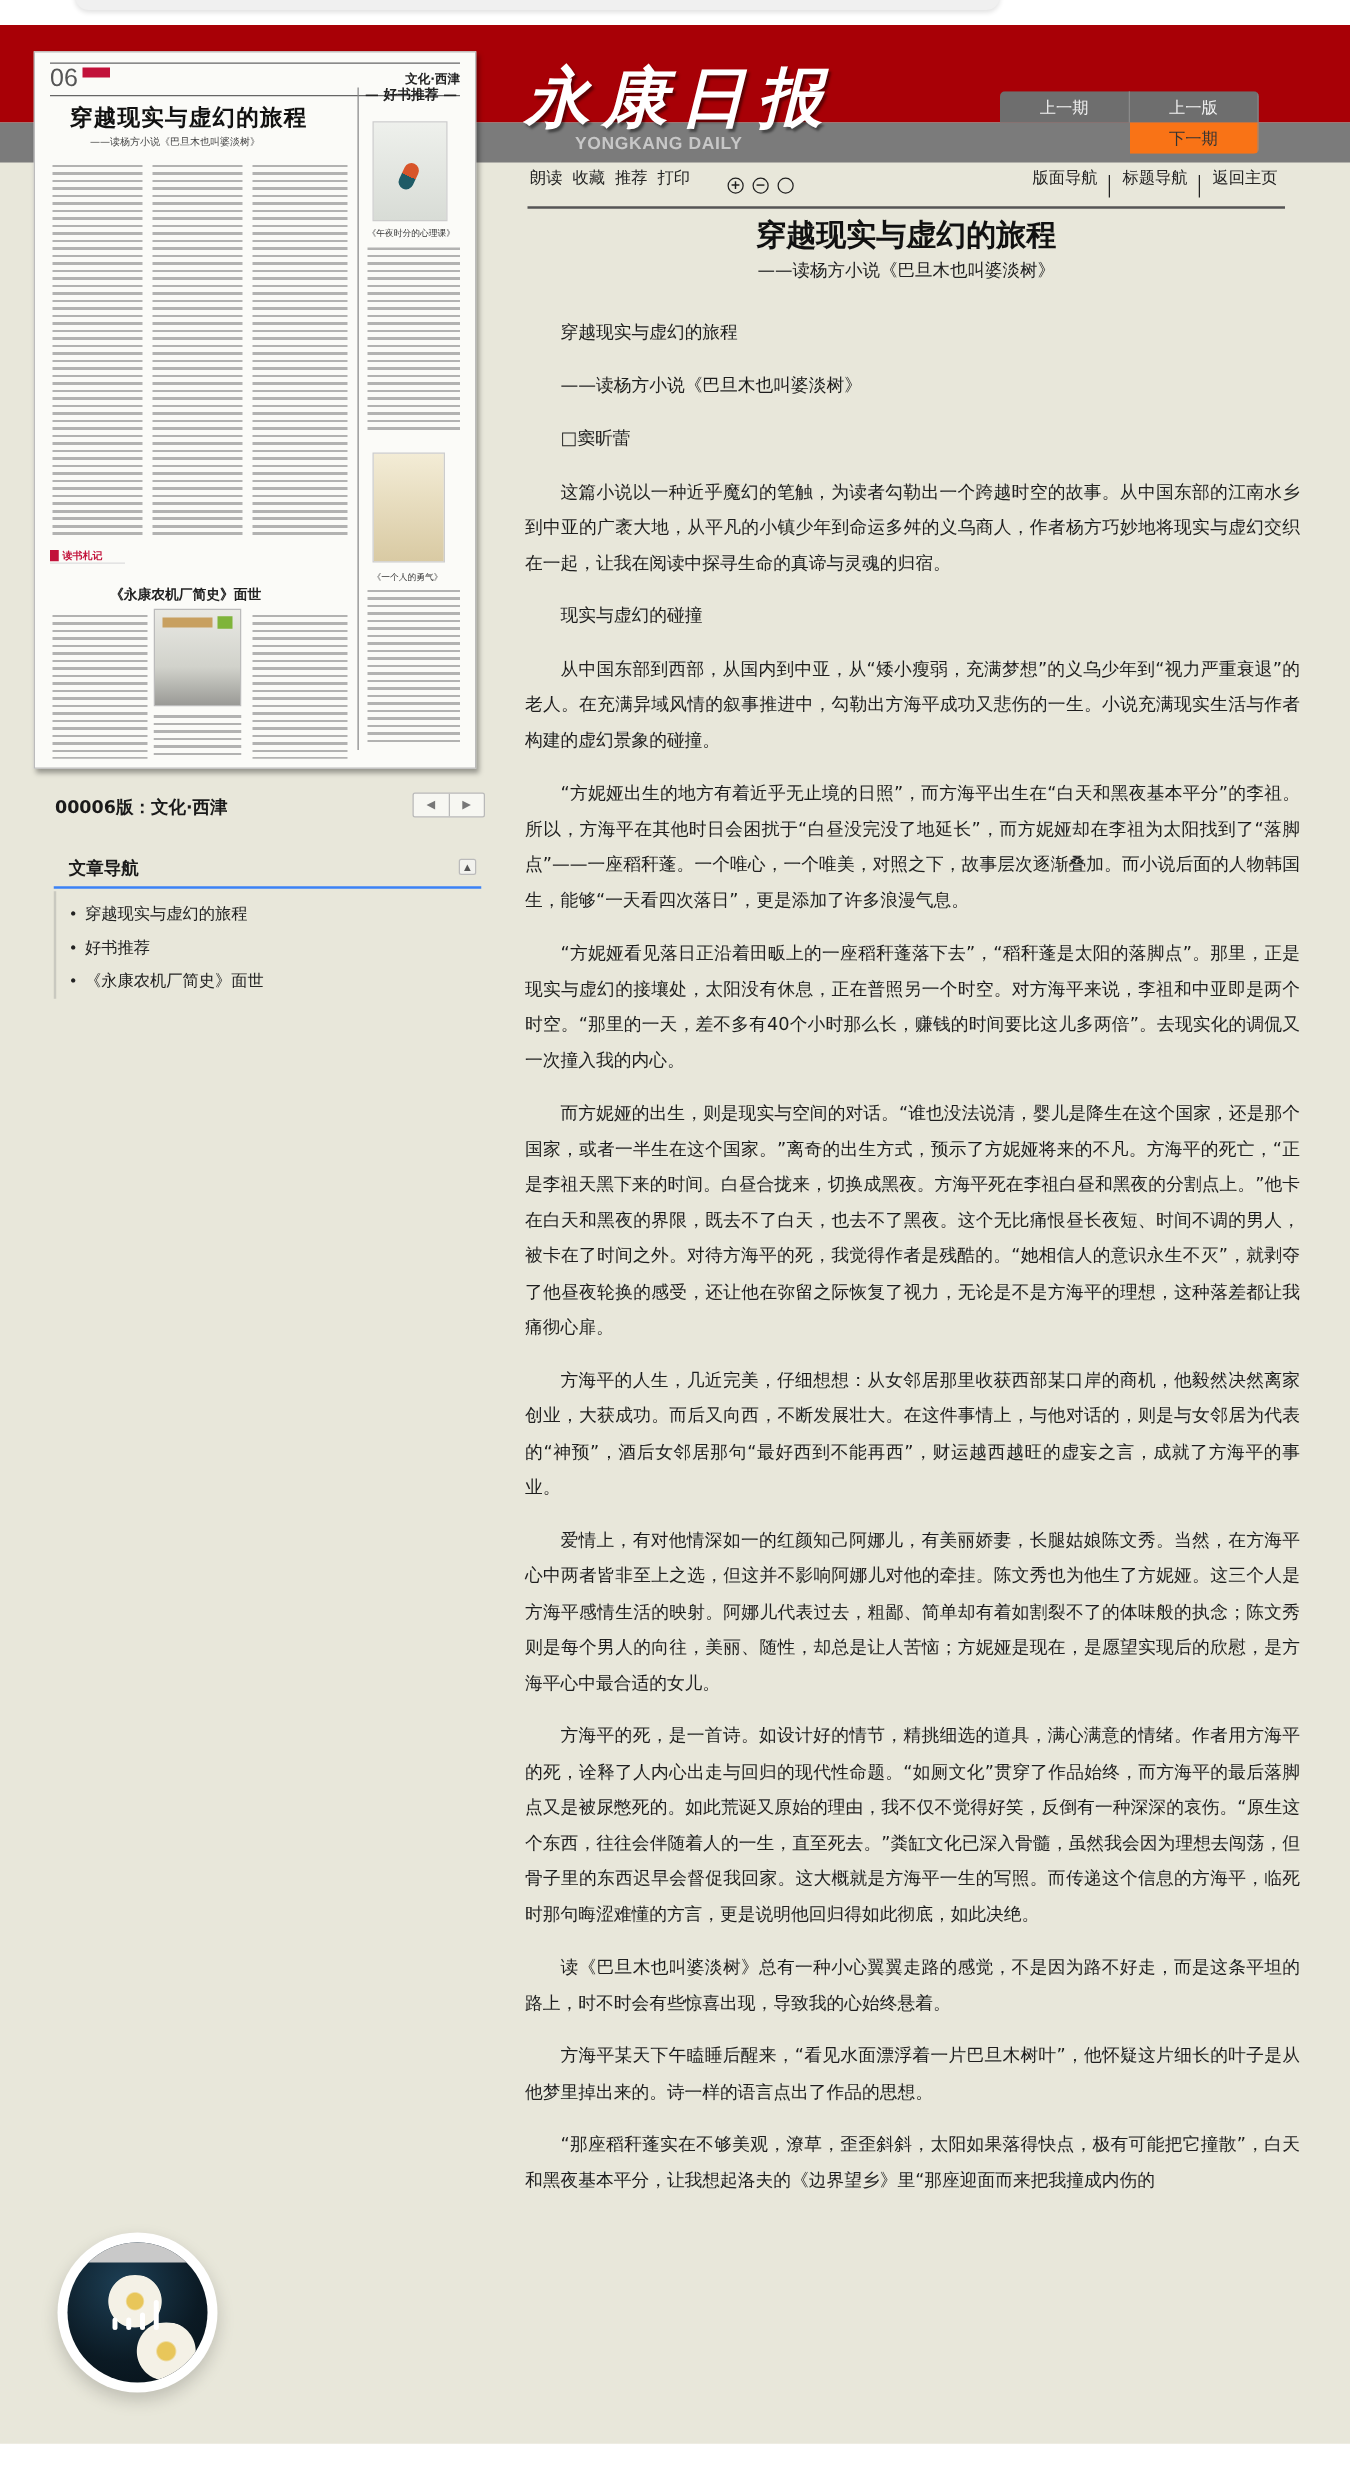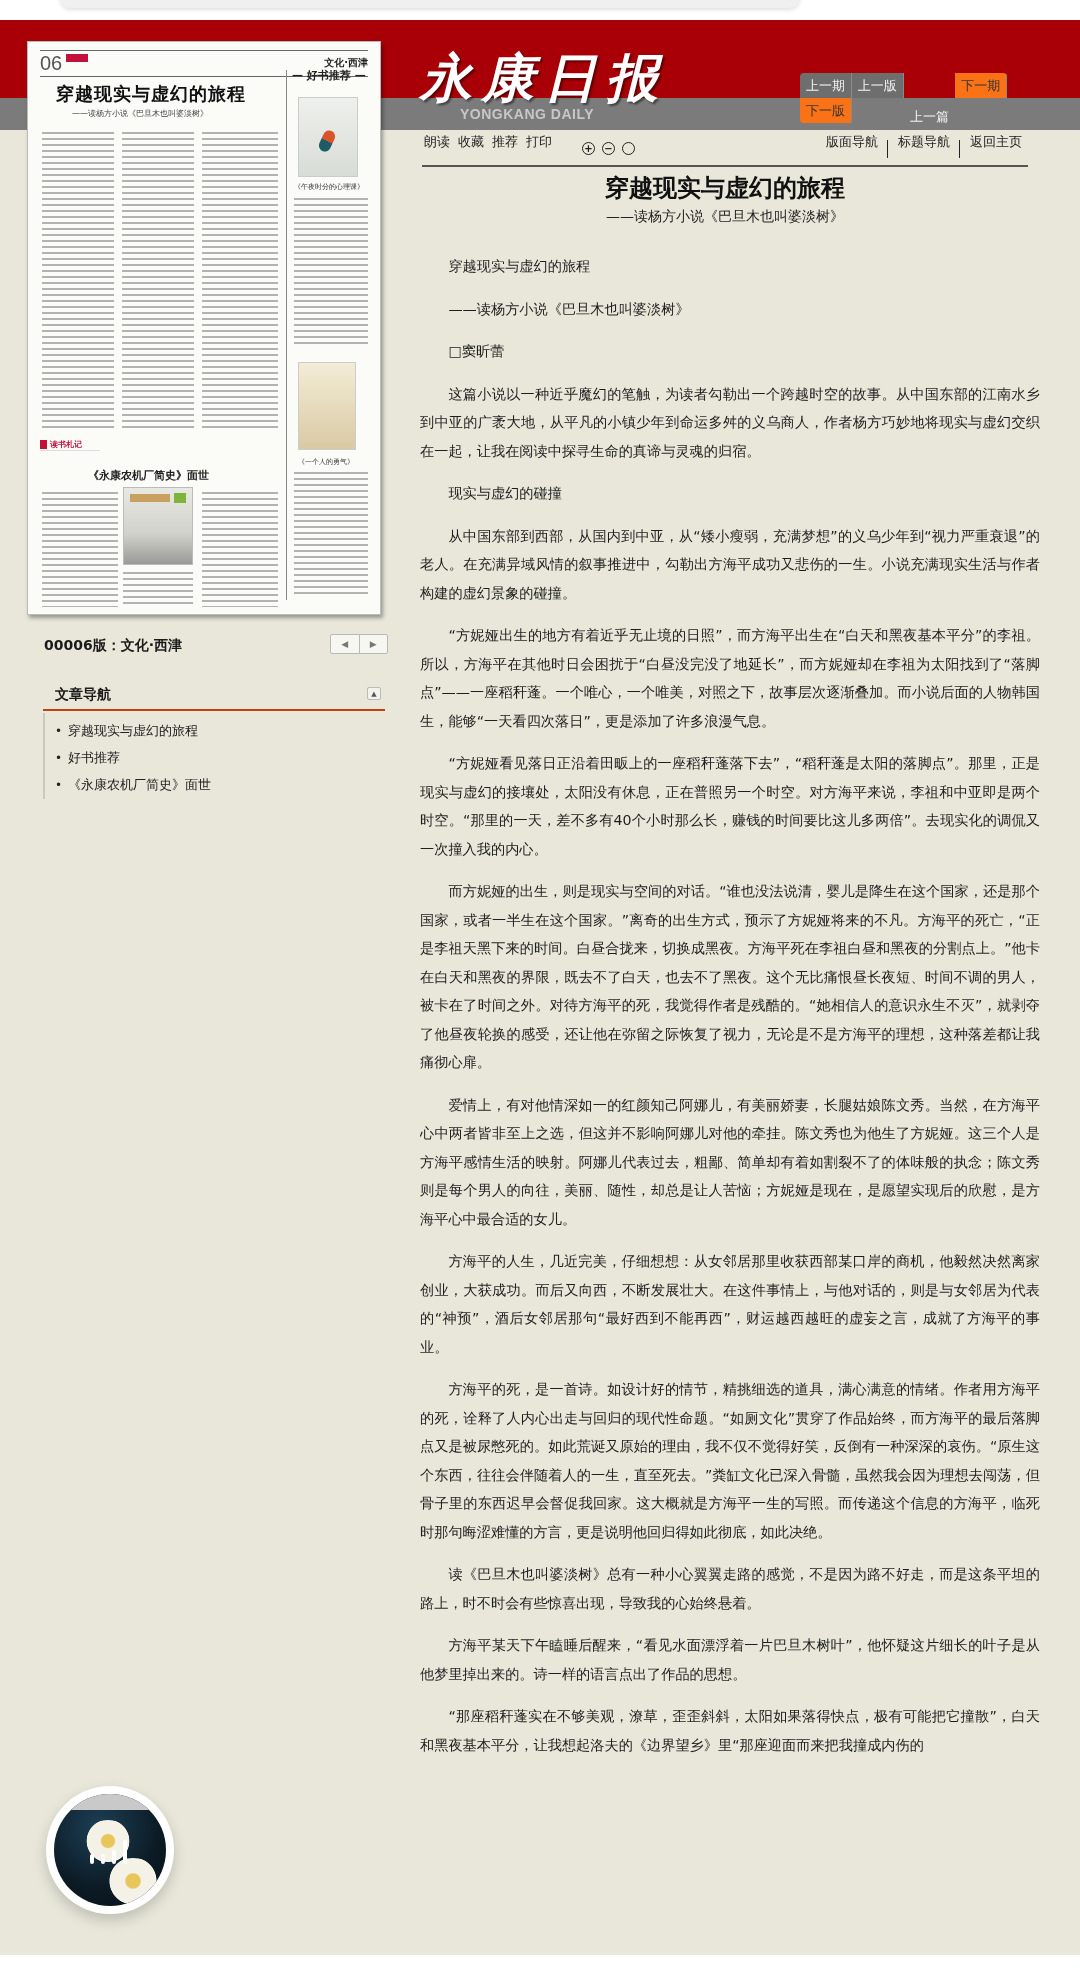--- a/index.html
+++ b/index.html
@@ -36,21 +36,21 @@
     color: #ffffff; letter-spacing: 10px;
     text-shadow: 2px 2px 2px rgba(0,0,0,0.45);
   }
   .logo-en {
     position: absolute; left: 460px; top: 106px;
     font-family: "Liberation Sans", sans-serif;
     font-size: 14px; font-weight: bold; color: #c7c7c7; letter-spacing: 0.5px;
   }
   .issue-nav {
     position: absolute; left: 800px; top: 73px; width: 207px; height: 50px;
-    display: grid; grid-template-columns: 1fr 1fr 1fr 1fr; grid-template-rows: 25px 25px;
+    display: grid; grid-template-columns: 1fr 1fr; grid-template-rows: 25px 25px;
     border-radius: 4px; overflow: hidden;
   }
   .issue-nav .btn {
     display: flex; align-items: center; justify-content: center;
     font-size: 13px; border-right: 1px solid #8a8a8a; cursor: pointer;
   }
   .issue-nav .btn:nth-child(3n) { border-right: none; margin-top: 44px; }
   .issue-nav .up { background: #6e6e6e; color: #f2f2f2; }
   .issue-nav .down { background: #f97316; color: #333; }
 
@@ -115,21 +115,21 @@
     font-size: 14px; font-weight: bold; color: #1a1a1a;
   }
   .pager { position: absolute; left: 330px; top: 634px; width: 58px; height: 20px; display: flex;
     border: 1px solid #b9b9b9; border-radius: 2px; background: #f7f7f2; }
   .pager .pbtn { flex: 1; display: flex; align-items: center; justify-content: center; font-size: 9px; color: #777; cursor: pointer; }
   .pager .pbtn + .pbtn { border-left: 1px solid #b9b9b9; }
 
   
   .nav-head {
     position: absolute; left: 43px; top: 683px; width: 342px; height: 28px;
-    border-bottom: 2px solid #c2410c;
+    border-bottom: 2px solid #3b82f6;
   }
   .nav-head .title { position: absolute; left: 12px; top: 3px; font-size: 14px; font-weight: bold; }
   .nav-head .collapse {
     position: absolute; right: 4px; top: 4px; width: 14px; height: 13px;
     background: #f2f2ee; border: 1px solid #bbb; border-radius: 2px;
     display: flex; align-items: center; justify-content: center; font-size: 7px; color: #555; cursor: pointer;
   }
   .nav-list {
     position: absolute; left: 43px; top: 713px; width: 342px; height: 86px;
     border-left: 2px solid #c9c9c0; padding-top: 4px;
@@ -274,22 +274,22 @@
 <div class="article">
   <p class="meta">穿越现实与虚幻的旅程</p>
   <p class="meta">——读杨方小说《巴旦木也叫婆淡树》</p>
   <p class="meta">□窦昕蕾</p>
   <p>这篇小说以一种近乎魔幻的笔触，为读者勾勒出一个跨越时空的故事。从中国东部的江南水乡到中亚的广袤大地，从平凡的小镇少年到命运多舛的义乌商人，作者杨方巧妙地将现实与虚幻交织在一起，让我在阅读中探寻生命的真谛与灵魂的归宿。</p>
   <p class="meta">现实与虚幻的碰撞</p>
   <p>从中国东部到西部，从国内到中亚，从“矮小瘦弱，充满梦想”的义乌少年到“视力严重衰退”的老人。在充满异域风情的叙事推进中，勾勒出方海平成功又悲伤的一生。小说充满现实生活与作者构建的虚幻景象的碰撞。</p>
   <p>“方妮娅出生的地方有着近乎无止境的日照”，而方海平出生在“白天和黑夜基本平分”的李祖。所以，方海平在其他时日会困扰于“白昼没完没了地延长”，而方妮娅却在李祖为太阳找到了“落脚点”——一座稻秆蓬。一个唯心，一个唯美，对照之下，故事层次逐渐叠加。而小说后面的人物韩国生，能够“一天看四次落日”，更是添加了许多浪漫气息。</p>
   <p>“方妮娅看见落日正沿着田畈上的一座稻秆蓬落下去”，“稻秆蓬是太阳的落脚点”。那里，正是现实与虚幻的接壤处，太阳没有休息，正在普照另一个时空。对方海平来说，李祖和中亚即是两个时空。“那里的一天，差不多有40个小时那么长，赚钱的时间要比这儿多两倍”。去现实化的调侃又一次撞入我的内心。</p>
   <p>而方妮娅的出生，则是现实与空间的对话。“谁也没法说清，婴儿是降生在这个国家，还是那个国家，或者一半生在这个国家。”离奇的出生方式，预示了方妮娅将来的不凡。方海平的死亡，“正是李祖天黑下来的时间。白昼合拢来，切换成黑夜。方海平死在李祖白昼和黑夜的分割点上。”他卡在白天和黑夜的界限，既去不了白天，也去不了黑夜。这个无比痛恨昼长夜短、时间不调的男人，被卡在了时间之外。对待方海平的死，我觉得作者是残酷的。“她相信人的意识永生不灭”，就剥夺了他昼夜轮换的感受，还让他在弥留之际恢复了视力，无论是不是方海平的理想，这种落差都让我痛彻心扉。</p>
+  <p>方海平的人生，几近完美，仔细想想：从女邻居那里收获西部某口岸的商机，他毅然决然离家创业，大获成功。而后又向西，不断发展壮大。在这件事情上，与他对话的，则是与女邻居为代表的“神预”，酒后女邻居那句“最好西到不能再西”，财运越西越旺的虚妄之言，成就了方海平的事业。</p>
   <p>爱情上，有对他情深如一的红颜知己阿娜儿，有美丽娇妻，长腿姑娘陈文秀。当然，在方海平心中两者皆非至上之选，但这并不影响阿娜儿对他的牵挂。陈文秀也为他生了方妮娅。这三个人是方海平感情生活的映射。阿娜儿代表过去，粗鄙、简单却有着如割裂不了的体味般的执念；陈文秀则是每个男人的向往，美丽、随性，却总是让人苦恼；方妮娅是现在，是愿望实现后的欣慰，是方海平心中最合适的女儿。</p>
-  <p>方海平的人生，几近完美，仔细想想：从女邻居那里收获西部某口岸的商机，他毅然决然离家创业，大获成功。而后又向西，不断发展壮大。在这件事情上，与他对话的，则是与女邻居为代表的“神预”，酒后女邻居那句“最好西到不能再西”，财运越西越旺的虚妄之言，成就了方海平的事业。</p>
   <p>方海平的死，是一首诗。如设计好的情节，精挑细选的道具，满心满意的情绪。作者用方海平的死，诠释了人内心出走与回归的现代性命题。“如厕文化”贯穿了作品始终，而方海平的最后落脚点又是被尿憋死的。如此荒诞又原始的理由，我不仅不觉得好笑，反倒有一种深深的哀伤。“原生这个东西，往往会伴随着人的一生，直至死去。”粪缸文化已深入骨髓，虽然我会因为理想去闯荡，但骨子里的东西迟早会督促我回家。这大概就是方海平一生的写照。而传递这个信息的方海平，临死时那句晦涩难懂的方言，更是说明他回归得如此彻底，如此决绝。</p>
   <p>读《巴旦木也叫婆淡树》总有一种小心翼翼走路的感觉，不是因为路不好走，而是这条平坦的路上，时不时会有些惊喜出现，导致我的心始终悬着。</p>
   <p>方海平某天下午瞌睡后醒来，“看见水面漂浮着一片巴旦木树叶”，他怀疑这片细长的叶子是从他梦里掉出来的。诗一样的语言点出了作品的思想。</p>
   <p>“那座稻秆蓬实在不够美观，潦草，歪歪斜斜，太阳如果落得快点，极有可能把它撞散”，白天和黑夜基本平分，让我想起洛夫的《边界望乡》里“那座迎面而来把我撞成内伤的</p>
 </div>
 
 <div class="audio-fab">
   <div class="img">
     <div class="top"></div>
     <div class="flower" style="left:26px;top:26px;width:56px;height:42px"></div>

